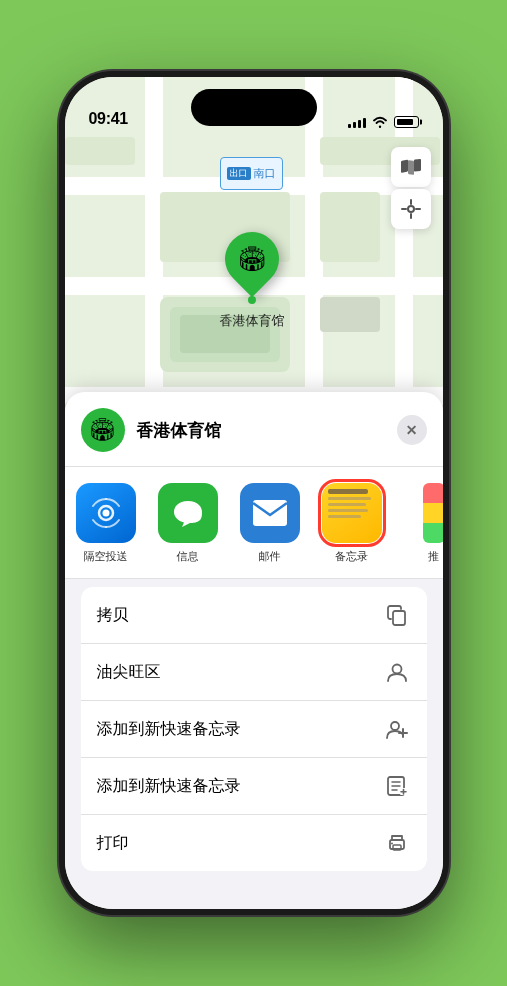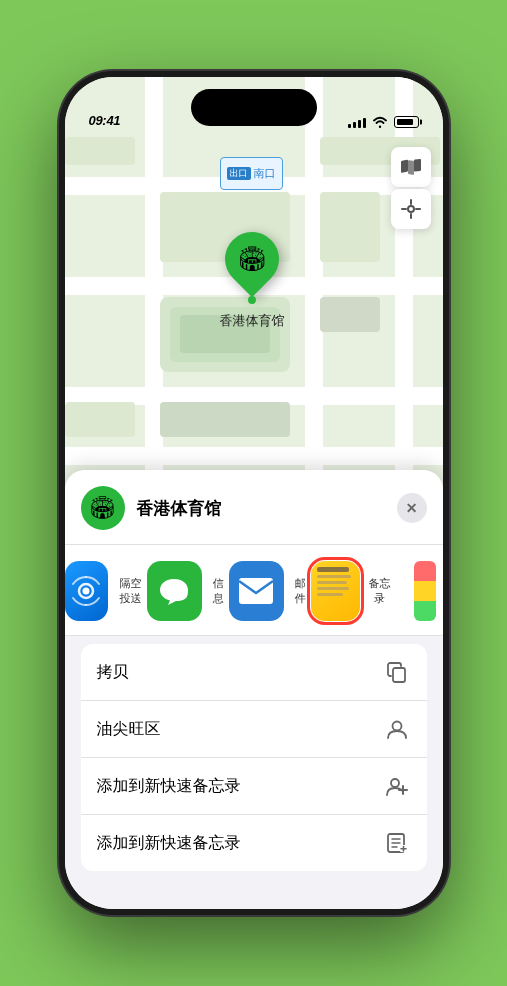--- a/index.html
+++ b/index.html
@@ -51,24 +51,23 @@
       right: 0;
       height: 59px;
       display: flex;
       align-items: flex-end;
       justify-content: space-between;
       padding: 0 24px 8px;
       z-index: 99;
       color: #000;
     }
     .status-time {
-      font-size: 13px;
+      font-size: 16px;
       font-weight: 600;
       letter-spacing: -0.3px;
-      font-style: italic;
     }
     .status-icons {
       display: flex;
       align-items: center;
       gap: 6px;
     }
     .signal-bars {
       display: flex;
       align-items: flex-end;
       gap: 2px;
@@ -264,21 +263,21 @@
       padding: 16px 0 14px;
       display: flex;
       gap: 0;
       overflow-x: auto;
       scrollbar-width: none;
       border-bottom: 0.5px solid #e0e0e0;
     }
     .apps-row::-webkit-scrollbar { display: none; }
     .app-item {
       display: flex;
-      flex-direction: row;
+      flex-direction: column;
       align-items: center;
       gap: 6px;
       min-width: 82px;
       cursor: pointer;
     }
     .app-icon {
       width: 60px;
       height: 60px;
       border-radius: 14px;
       display: flex;
@@ -551,20 +550,31 @@
               <line x1="6" y1="7" x2="14" y2="7" stroke="#666" stroke-width="1.5" stroke-linecap="round"></line>
               <line x1="6" y1="11" x2="14" y2="11" stroke="#666" stroke-width="1.5" stroke-linecap="round"></line>
               <line x1="6" y1="15" x2="11" y2="15" stroke="#666" stroke-width="1.5" stroke-linecap="round"></line>
               <rect x="14" y="13" width="7" height="7" rx="1" fill="#fff"></rect>
               <line x1="17.5" y1="14.5" x2="17.5" y2="19" stroke="#666" stroke-width="1.6" stroke-linecap="round"></line>
               <line x1="15" y1="16.8" x2="20" y2="16.8" stroke="#666" stroke-width="1.6" stroke-linecap="round"></line>
             </svg>
           </div>
         </div>
 
+        <div class="action-item" style="border-bottom:none;">
+          <span class="action-text">打印</span>
+          <div class="action-icon">
+            <svg width="22" height="22" viewBox="0 0 22 22">
+              <rect x="4" y="8" width="14" height="9" rx="1.5" fill="none" stroke="#666" stroke-width="1.8"></rect>
+              <path d="M6 8 V4 H16 V8" fill="none" stroke="#666" stroke-width="1.8" stroke-linecap="round" stroke-linejoin="round"></path>
+              <rect x="7" y="13" width="8" height="5" rx="1" fill="none" stroke="#666" stroke-width="1.5"></rect>
+              <circle cx="6" cy="11.5" r="1" fill="#666"></circle>
+            </svg>
+          </div>
+        </div>
 
       </div>
 
       <div style="height:30px;"></div>
 
     </div>
 
     <div class="home-indicator"></div>
 
   </div>

